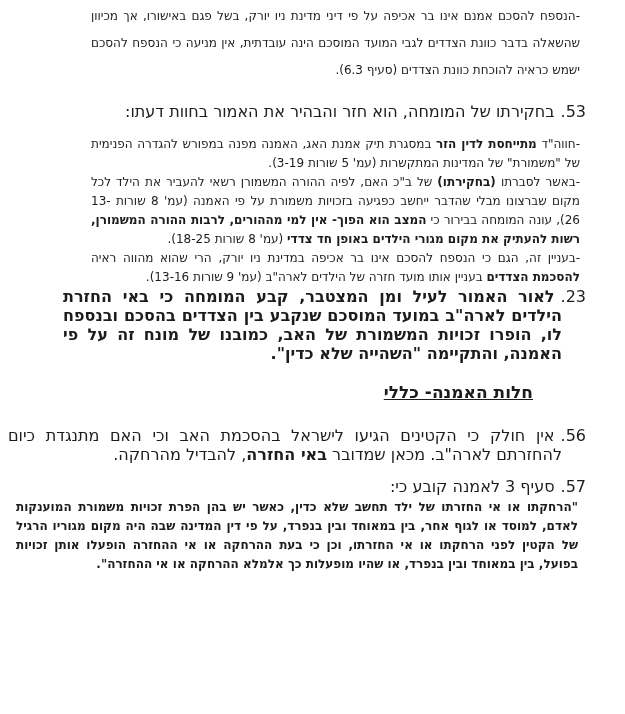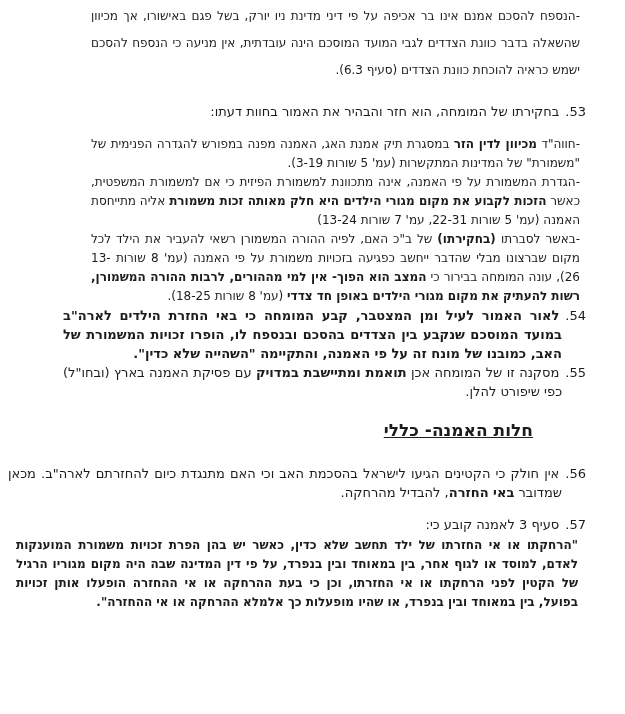--- a/index.html
+++ b/index.html
@@ -15,21 +15,21 @@
   .doc{position:absolute;top:0;right:12px;width:625px;height:714px;}
   p{margin:0;}
   .intro-quote{
     margin:3px 33px 0 103px;
     font-size:12px;line-height:27px;
     text-align:justify;
   }
   .numbered{
     margin:0 27px 0 75px;
     padding-right:24px;text-indent:-24px;
-    font-size:13px;line-height:19px;
+    font-size:16px;line-height:19px;
     text-align:justify;
   }
   .numbered .num{margin-left:6px;}
   .p53{margin-top:18px;}
   .expert-point{
     margin:0 33px 0 103px;
     font-size:12px;line-height:19px;
     text-align:justify;
   }
   .first-point{margin-top:14px;}
@@ -54,31 +54,28 @@
 <body>
 
 <div class="doc">
 
   <p class="intro-quote"><span>-הנספח להסכם אמנם אינו בר אכיפה על פי דיני מדינת ניו יורק, בשל פגם באישורו, אך מכיוון שהשאלה בדבר כוונת הצדדים לגבי המועד המוסכם הינה עובדתית, אין מניעה כי הנספח להסכם ישמש כראיה להוכחת כוונת הצדדים (סעיף 6.3).</span></p>
 
   <p class="numbered p53">
     <span class="num">53.</span><span><span>בחקירתו של המומחה, הוא חזר והבהיר את האמור בחוות דעתו:</span></span>
   </p>
 
-  <p class="expert-point first-point"><span>-חווה"ד </span><b>מכיוון לדין הזר</b><span> במסגרת תיק אמנת האג, האמנה מפנה במפורש להגדרה הפנימית של "משמורת" של המדינות המתקשרות (עמ' 5 שורות 3-19).</span></p>
-  <p class="expert-point"><span>-הגדרת המשמורת על פי האמנה, אינה מתכוונת למשמורת הפיזית כי אם למשמורת המשפטית, כאשר </span><b>הזכות לקבוע את מקום מגורי הילדים היא חלק מאותה זכות משמורת</b><span> אליה מתייחסת האמנה (עמ' 5 שורות 22-31, עמ' 7 שורות 13-24)</span></p>
+  <p class="expert-point first-point"><span>-חווה"ד </span><b>מתייחסת לדין הזר</b><span> במסגרת תיק אמנת האג, האמנה מפנה במפורש להגדרה הפנימית של "משמורת" של המדינות המתקשרות (עמ' 5 שורות 3-19).</span></p>
   <p class="expert-point"><span>-באשר לסברתו </span><b>(בחקירתו)</b><span> של ב"כ האם, לפיה ההורה המשמורן רשאי להעביר את הילד לכל מקום שברצונו מבלי שהדבר ייחשב כפגיעה בזכויות משמורת על פי האמנה (עמ' 8 שורות 13-26), עונה המומחה בבירור כי </span><b>המצב הוא הפוך- אין למי מההורים, לרבות ההורה המשמורן, רשות להעתיק את מקום מגורי הילדים באופן חד צדדי</b><span> (עמ' 8 שורות 18-25).</span></p>
+  <p class="expert-point"><span>-בעניין זה, הגם כי הנספח להסכם אינו בר אכיפה במדינת ניו יורק, הרי שהוא מהווה ראיה </span><b>להסכמת הצדדים</b><span> בעניין אותו מועד חזרה של הילדים לארה"ב (עמ' 9 שורות 13-16).</span></p>
 
   <p class="numbered">
-    <span class="num">54.</span><span><b>לאור האמור לעיל ומן המצטבר, קבע המומחה כי באי החזרת הילדים לארה"ב במועד המוסכם שנקבע בין הצדדים בהסכם ובנספח לו, הופרו זכויות המשמורת של האב, כמובנו של מונח זה על פי האמנה, והתקיימה "השהייה שלא כדין".</b></span>
+    <span class="num">23.</span><span><b>לאור האמור לעיל ומן המצטבר, קבע המומחה כי באי החזרת הילדים לארה"ב במועד המוסכם שנקבע בין הצדדים בהסכם ובנספח לו, הופרו זכויות המשמורת של האב, כמובנו של מונח זה על פי האמנה, והתקיימה "השהייה שלא כדין".</b></span>
   </p>
 
-  <p class="numbered">
-    <span class="num">55.</span><span><span>מסקנה זו של המומחה אכן </span><b>תואמת ומתיישבת במדויק</b><span> עם פסיקת האמנה בארץ (ובחו"ל) כפי שיפורט להלן.</span></span>
-  </p>
 
   <p class="section-heading">
     <span>חלות האמנה- כללי</span>
   </p>
 
   <p class="numbered p56">
     <span class="num">56.</span><span><span>אין חולק כי הקטינים הגיעו לישראל בהסכמת האב וכי האם מתנגדת כיום להחזרתם לארה"ב. מכאן שמדובר </span><b>באי החזרה</b><span>, להבדיל מהרחקה.</span></span>
   </p>
 
   <p class="numbered p57">

